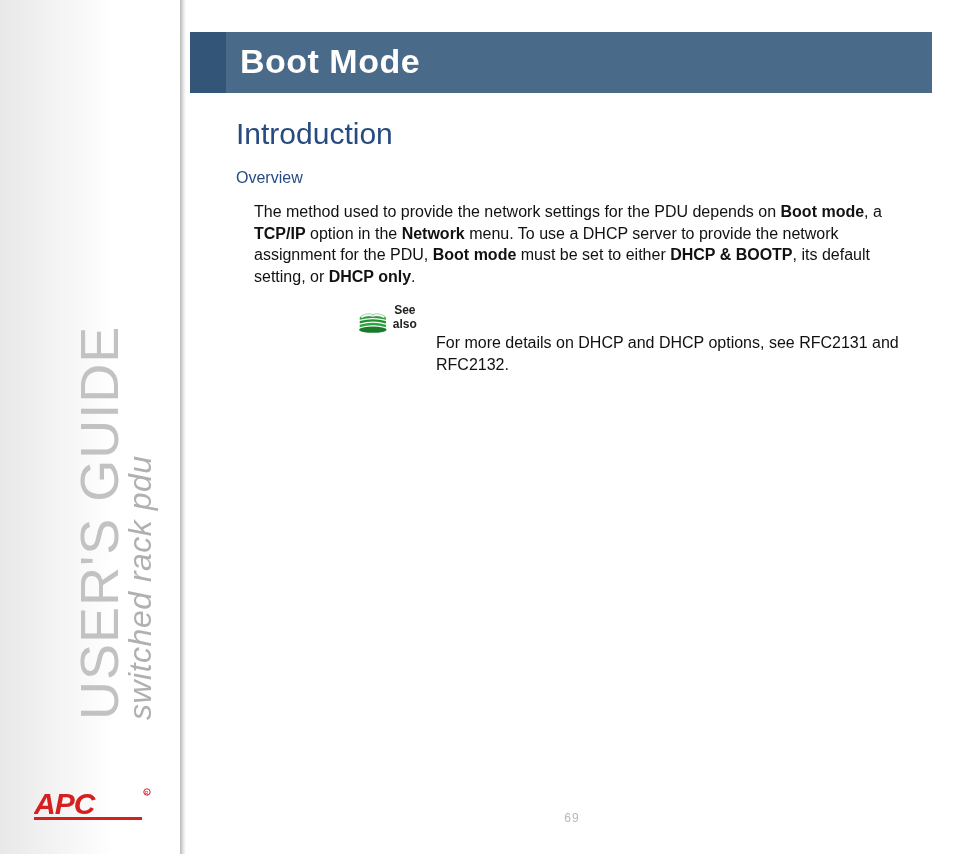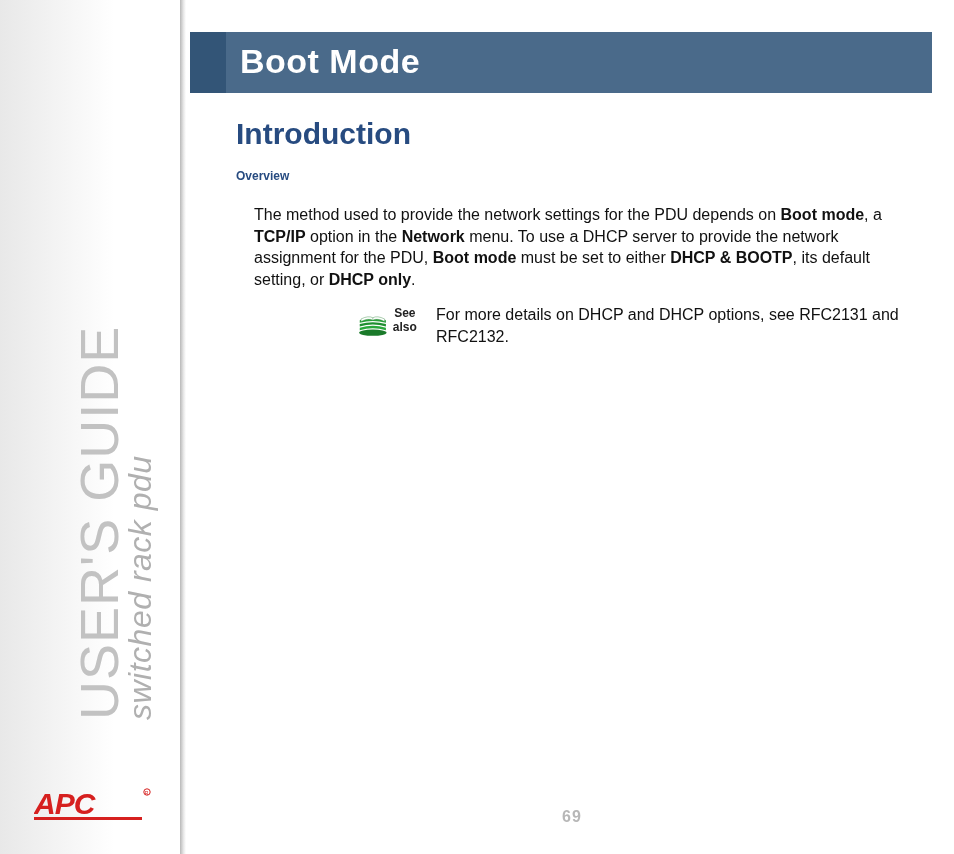--- a/index.html
+++ b/index.html
@@ -106,29 +106,29 @@
   }
 
   .content {
     padding: 24px 40px 0 46px;
     color: #222;
   }
   .section-heading {
     font-family: "Trebuchet MS", Arial, sans-serif;
     color: #274b80;
     font-size: 30px;
-    font-weight: 700;
+    font-weight: 400;
     margin-bottom: 18px;
   }
   .sub-heading {
     font-family: "Trebuchet MS", Arial, sans-serif;
     color: #274b80;
-    font-size: 12px;
-    font-weight: 700;
-    margin-bottom: 21px;
+    font-size: 16px;
+    font-weight: 400;
+    margin-bottom: 14px;
   }
   .body-text {
     font-size: 16px;
     line-height: 1.35;
     margin: 0 0 14px 18px;
     color: #111;
   }
 
   
   .seealso {
@@ -151,33 +151,34 @@
     font-weight: 700;
     color: #222;
     margin-top: 2px;
     text-align: center;
   }
   .seealso-text {
     font-size: 16px;
     line-height: 1.35;
     color: #111;
     max-width: 500px;
+    margin-top: 31px;
   }
 
   .footer {
     position: absolute;
     bottom: 28px;
     left: 190px;
     right: 0;
     text-align: center;
   }
   .page-num {
     font-family: "Trebuchet MS", Arial, sans-serif;
-    font-size: 16px;
-    font-weight: 700;
+    font-size: 12px;
+    font-weight: 400;
     color: #b7b7b7;
     letter-spacing: 1px;
   }
 </style>
 </head>
 <body>
 
 <div class="page">
 
   <div class="sidebar">

